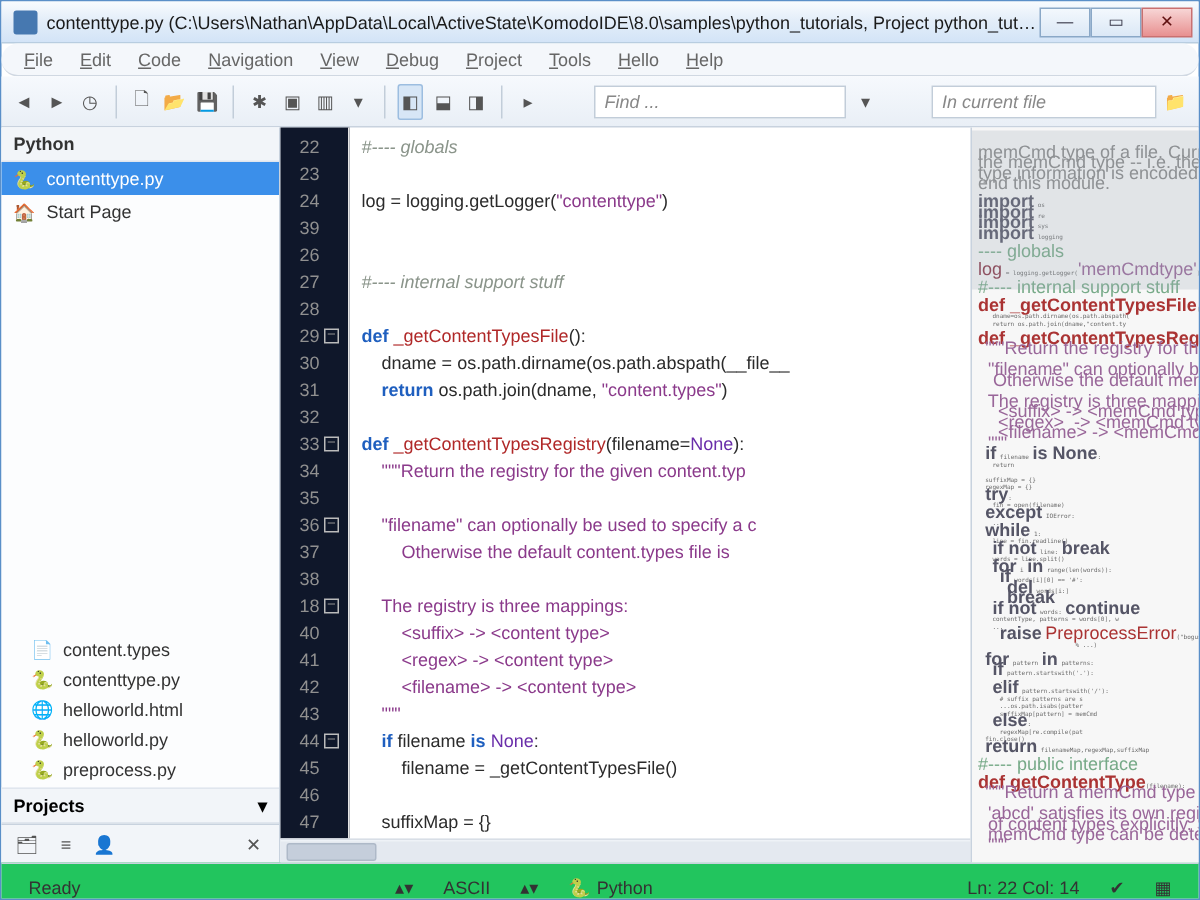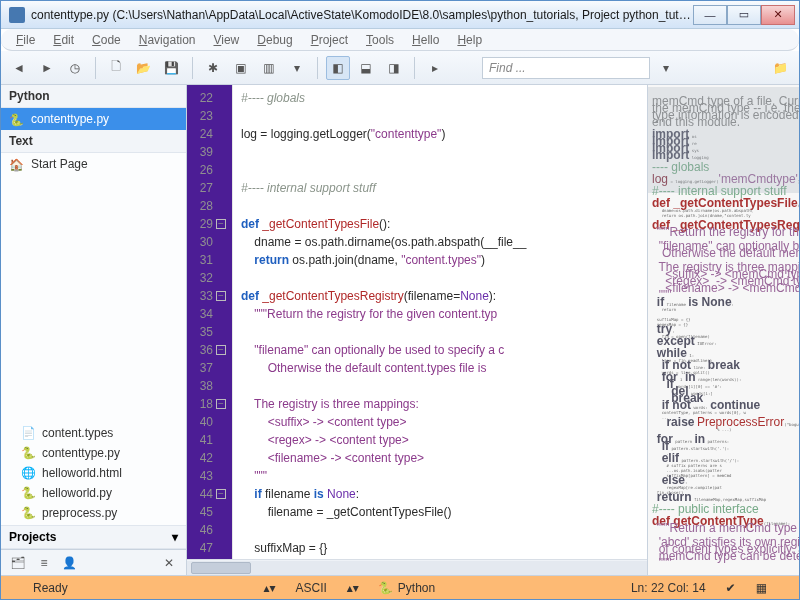--- a/index.html
+++ b/index.html
@@ -28,34 +28,34 @@
 .side-item .fic { width:16px; height:12px; display:inline-block; }
 .flex-spacer { flex:1; }
 .proj-head { padding:4px 8px; display:flex; align-items:center; justify-content:space-between; border-bottom:1px solid #e0e6ee; background:#f2f5f9; font-size:12px; font-weight:bold; }
 .proj-head .gear { color:#666; font-size:14px; }
 .proj-list { padding:2px 0; }
 .proj-item { padding:3px 8px 3px 20px; display:flex; align-items:center; gap:6px; color:#333; }
 .bottom-strip { height:26px; border-top:1px solid #c8d2de; display:flex; align-items:center; padding:0 8px; gap:8px; background:#f2f5f9; }
 .bottom-strip .lbl { font-weight:bold; flex:1; }
 .bottom-strip .sic { width:18px; height:18px; display:flex; align-items:center; justify-content:center; color:#555; }
 .editor-wrap { flex:1; display:flex; min-width:0; }
-.gutter { width:46px; background:#4c1d95; border-right:1px solid #e6e6e6; text-align:right; padding:4px 2px 0 0; color:#909090; font-family:Consolas,monospace; font-size:13px; line-height:18px; }
+.gutter { width:46px; background:#0f172a; border-right:1px solid #e6e6e6; text-align:right; padding:4px 2px 0 0; color:#909090; font-family:Consolas,monospace; font-size:13px; line-height:18px; }
 .gutter .ln { display:flex; justify-content:flex-end; align-items:center; gap:3px; padding-right:4px; height:18px; }
 .gutter .fold { color:#888; font-size:10px; width:10px; text-align:center; border:1px solid #bbb; line-height:8px; height:10px; }
 .code { flex:1; padding:4px 0 0 8px; font-family:Consolas,monospace; font-size:13px; line-height:18px; color:#2b2b2b; white-space:pre; overflow:hidden; }
 .c-comment { color:#8a948a; font-style:italic; }
 .c-kw { color:#1f5fbf; font-weight:bold; }
 .c-def { color:#b02828; }
 .c-str { color:#8b3a8b; }
 .c-id { color:#2b2b2b; }
 .c-op { color:#2b2b2b; }
 .c-const { color:#6a2eaa;margin-top:44px; }
 .minimap { width:152px; border-left:1px solid #c8d2de; background:#f7f7f7; font-size:4px; line-height:5px; color:#6b6b6b; padding:4px; font-family:Consolas,monospace; white-space:pre; overflow:hidden; position:relative; }
 .minimap .hl { position:absolute; left:0; right:0; top:2px; height:106px; background:rgba(160,170,185,.25); }
-.statusbar { height:24px; border-top:1px solid #c8d2de; display:flex; align-items:center; padding:0 26px; gap:8px; background:#fdba74; color:#333; }
+.statusbar { height:24px; border-top:1px solid #c8d2de; display:flex; align-items:flex-end; padding:0 12px; gap:8px; background:#22c55e; color:#333; }
 .statusbar .seg { display:flex; align-items:center; gap:4px; padding:0 6px; }
 .statusbar .spacer { flex:1; }
 .hscroll { height:16px; border-top:1px solid #d8dee6; background:#eef2f7; display:flex; align-items:center; }
 .hscroll .track { flex:1; height:14px; background:#e4e9f0; position:relative; }
 .hscroll .thumb { position:absolute; left:4px; top:1px; width:60px; height:12px; background:#c5cedb; border:1px solid #aeb9c8; border-radius:2px; }
 </style>
 </head>
 <body>
 
 <div class="window">
@@ -97,32 +97,32 @@
     <div class="tbtn">▥</div>
     <div class="tbtn">▾</div>
     <div class="tsep"></div>
     <div class="tbtn" style="background:#d7e6f6;border-color:#9cbde0">◧</div>
     <div class="tbtn">⬓</div>
     <div class="tbtn">◨</div>
     <div class="tsep"></div>
     <div class="tbtn">▸</div>
     <div class="find">Find ...</div>
     <div class="tbtn">▾</div>
+    <div class="find find2">In current file</div>
     <div class="tbtn folder-end">📁</div>
   </div>
 
   <div class="main">
 
     <div class="sidebar">
       <div class="side-head">Python</div>
       <div class="side-item active">
         <span class="fic">🐍</span>
         <span>contenttype.py</span>
       </div>
-      <div class="side-head">Text</div>
       <div class="side-item">
         <span class="fic">🏠</span>
         <span>Start Page</span>
       </div>
 
       <div class="flex-spacer"></div>
 
       <div class="proj-list" id="proj-list">
           <div class="proj-item">
             <span class="fic">📄</span>

